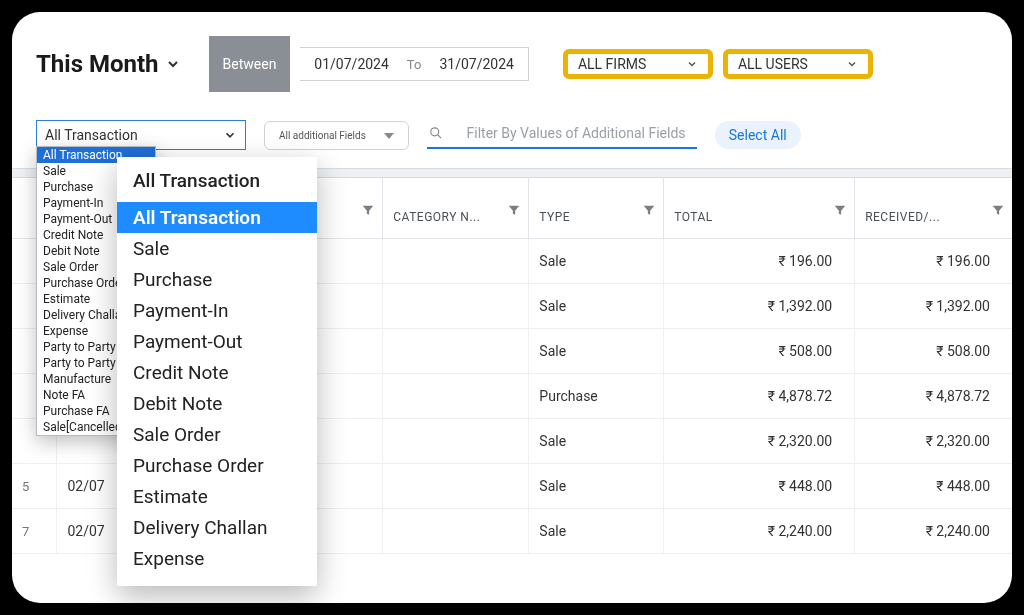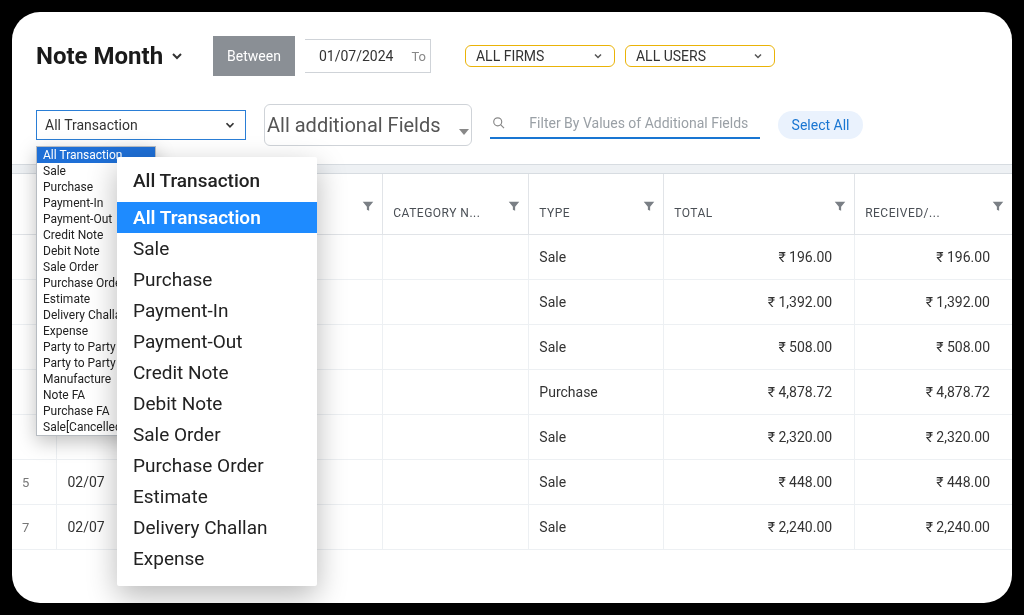--- a/index.html
+++ b/index.html
@@ -1,30 +1,30 @@
 <!DOCTYPE html>
 <html><head>
 <meta charset="utf-8">
 <style>
   * { box-sizing: border-box; margin: 0; padding: 0; font-family: -apple-system, BlinkMacSystemFont, "Segoe UI", Roboto, sans-serif; }
   body { background: #000; width: 1024px; height: 615px; overflow: hidden; }
   .app { background: #fff; border-radius: 28px; width: 1000px; height: 591px; margin: 12px auto; overflow: hidden; position: relative; }
   .topbar { display: flex; align-items: center; gap: 10px; padding: 24px 24px 10px 24px; }
   .month-drop { font-size: 24px; font-weight: 700; color: #1a1a1a; display: flex; align-items: center; gap: 6px; cursor: pointer; margin-right: 18px; }
   .month-drop svg { width: 16px; height: 16px; }
-  .between-btn { background: #8a8f95; color: #fff; font-size: 14px; padding: 12px 14px; border: none; cursor: pointer; }
+  .between-btn { background: #8a8f95; color: #fff; font-size: 14px; padding: 20px 14px; border: none; cursor: pointer; }
   .date-range { border: 1px solid #cfd3d8; border-left: none; display: flex; align-items: center; font-size: 14px; color: #333; }
   .date-cell { padding: 8px 14px; text-align: right; }
   .date-to { color: #888; font-size: 13px; padding: 0 4px; }
-  .combo { border: 1px solid #eab308; border-radius: 6px; padding: 2px 10px; font-size: 14px; color: #333; display: flex; align-items: center; justify-content: space-between; min-width: 150px; cursor: pointer; background:#fff; }
+  .combo { border: 5px solid #eab308; border-radius: 6px; padding: 2px 10px; font-size: 14px; color: #333; display: flex; align-items: center; justify-content: space-between; min-width: 150px; cursor: pointer; background:#fff; }
   .combo svg { width: 12px; height: 12px; }
 
   .filters-row { display: flex; align-items: center; gap: 18px; padding: 18px 24px 4px 24px; position: relative; }
   .txn-dropdown { border: 1px solid #2a7ed6; color: #333; font-size: 14px; padding: 6px 8px; width: 210px; display: flex; align-items: center; justify-content: space-between; cursor: pointer; background:#fff; position: relative; z-index: 5; }
-  .addfields { border: 1px solid #cfd3d8; border-radius: 6px; padding: 8px 2px; font-size: 20px; color: #555; display: flex; align-items: flex-end; gap: 18px; cursor: pointer; }
+  .addfields { border: 1px solid #cfd3d8; border-radius: 6px; padding: 8px 14px; font-size: 10px; color: #555; display: flex; align-items: flex-end; gap: 18px; cursor: pointer; }
   .addfields svg { width: 10px; height: 10px; fill:#888; }
   .filterinput { display: flex; align-items: center; gap: 24px; border-bottom: 2px solid #1976d2; padding: 4px 2px 6px 2px; width: 270px; }
   .filterinput svg { width: 16px; height: 16px; stroke:#888; fill:none; stroke-width:2; }
   .filterinput input { border: none; outline: none; font-size: 14px; color: #333; width: 100%; }
   .filterinput input::placeholder { color: #9aa0a6; }
   .selectall { background: #eaf2fd; color: #1976d2; border: none; border-radius: 18px; padding: 6px 14px; font-size: 14px; cursor: pointer; }
 
   .divider-rail { height: 10px; background: #eef1f4; margin: 14px 0 0 0; border-top:1px solid #d7dce1; border-bottom:1px solid #d7dce1;}
 
   .table-wrap { padding: 0 0 0 0; }
@@ -58,29 +58,30 @@
 
   .chev { width:14px; height:14px; }
 </style>
 </head>
 <body>
 
 <div class="app">
 
   <div class="topbar">
     <div class="month-drop">
-      <span>Note Month</span>
+      <span>This Month</span>
       <svg viewBox="0 0 24 24" fill="none" stroke="#333" stroke-width="3">
           <polyline points="6 9 12 15 18 9"></polyline>
         </svg>
     </div>
     <button class="between-btn">Between</button>
     <div class="date-range">
       <div class="date-cell">01/07/2024</div>
       <div class="date-to">To</div>
+      <div class="date-cell">31/07/2024</div>
     </div>
     <div style="width:14px"></div>
     <div class="combo">
       <span>ALL FIRMS</span>
       <svg class="chev" viewBox="0 0 24 24" fill="none" stroke="#555" stroke-width="3">
           <polyline points="6 9 12 15 18 9"></polyline>
         </svg>
     </div>
     <div class="combo">
       <span>ALL USERS</span>

